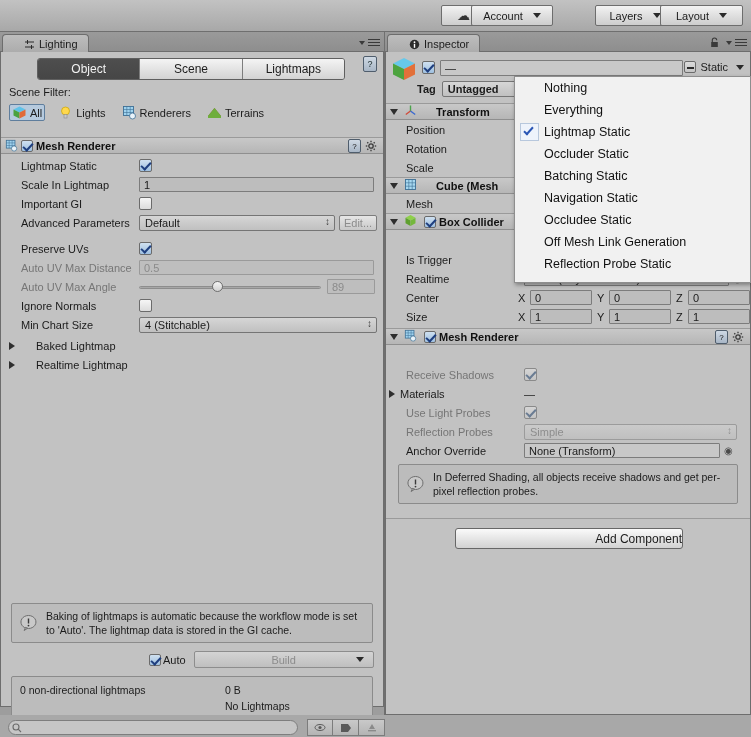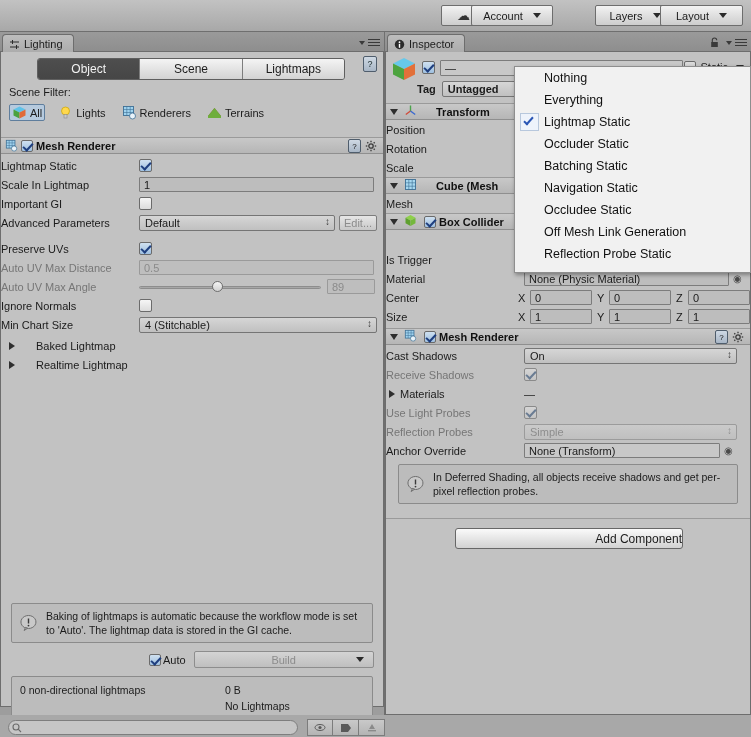--- a/index.html
+++ b/index.html
@@ -37,21 +37,21 @@
   #account-btn { left: 470px; width: 82px; left: 471px; }
   #layers-btn { left: 595px; width: 80px; }
   #layout-btn { left: 660px; width: 83px; }
   .cloud-glyph { font-size: 13px; color: #333; line-height: 1; }
 
   
   .panel { position: absolute; background: #a5a5a5; }
   .tabstrip { position: absolute; left: 0; top: 0; height: 20px; width: 100%;
     background: linear-gradient(#9a9a9a,#8e8e8e); border-bottom: 1px solid #6d6d6d; }
   .tab {
-    position: absolute; left: 2px; top: 2px; height: 19px; padding: 0 10px 0 6px;
+    position: absolute; left: 2px; top: 2px; height: 19px; padding: 0 10px 0 21px;
     background: linear-gradient(#bdbdbd,#ababab);
     border: 1px solid #6d6d6d; border-bottom: none;
     border-radius: 4px 4px 0 0;
     display: flex; align-items: center; gap: 4px;
     font-size: 11px; color: #1c1c1c;
   }
   .panel-body { position: absolute; left: 0; top: 20px; right: 0; bottom: 0;
     background: #c2c2c2; border: 1px solid #6d6d6d; border-top: none; }
   .hamburger { position: absolute; right: 4px; top: 5px; display:flex; align-items:center; gap:3px; }
   .ham-caret { width:0;height:0;border-left:3px solid transparent;border-right:3px solid transparent;border-top:4px solid #3a3a3a; }
@@ -92,21 +92,21 @@
   
   .comp-head {
     position: absolute; left: 0; width: 100%; height: 17px;
     background: linear-gradient(#c8c8c8,#b6b6b6);
     border-top: 1px solid #9a9a9a; border-bottom: 1px solid #8f8f8f;
     display: flex; align-items: center; gap: 3px; padding-left: 4px;
     font-size: 11px; font-weight: bold; color: #111;
   }
 
   .row { position: absolute; left: 0; width: 100%; height: 19px; display: flex; align-items: center; }
-  .row .lab { width: 138px; padding-left: 0; font-size: 11px; color: #1b1b1b; }
+  .row .lab { width: 138px; padding-left: 20px; font-size: 11px; color: #1b1b1b; }
   .row .lab.dim { color: #767676; }
 
   .cb { width: 13px; height: 13px; border: 1px solid #6b6b6b; border-radius: 2px;
         background: linear-gradient(#f6f6f6,#dcdcdc); position: relative; flex: 0 0 auto; }
   .cb.on { background: linear-gradient(#cfe0f0,#9fc0e0); }
   .cb.on:after {
     content: ""; position: absolute; left: 3px; top: 0px; width: 4px; height: 8px;
     border: solid #1f3f7f; border-width: 0 2px 2px 0; transform: rotate(43deg);
   }
   .cb.on.dim:after { border-color: #6a7c93; }
@@ -191,21 +191,21 @@
   .addcomp {
     position: absolute; height: 21px;
     background: linear-gradient(#fafafa,#d2d2d2);
     border: 1px solid #676767; border-radius: 3px;
     display: flex; align-items: center; justify-content: flex-end;
     font-size: 12px; color: #1b1b1b;
   }
 
   
   #static-menu {
-    position: absolute; left: 514px; top: 66px; width: 237px; height: 207px;
+    position: absolute; left: 514px; top: 76px; width: 237px; height: 207px;
     background: #f1f1f1; border: 1px solid #8e8e8e;
     box-shadow: 1px 2px 4px rgba(0,0,0,0.35);
     z-index: 50;
   }
   .menu-item {
     height: 22px; display: flex; align-items: center;
     font-size: 12.5px; color: #111; padding-left: 0px;
   }
   .menu-check { width: 29px; height: 22px; position: relative; flex: 0 0 auto; }
   .menu-check.on { }
@@ -565,21 +565,21 @@
           </svg>
         </span>
         <span class="cb on" style="width:12px;height:12px;margin-left:4px;"></span>
         <span>Box Collider</span>
       </div>
       <div class="row" style="top:198px;">
         <span class="lab">Is Trigger</span>
         <span class="cb"></span>
       </div>
       <div class="row" style="top:217px;">
-        <span class="lab">Material</span>
+        <span class="lab">Realtime</span>
         <span class="field" style="width:205px;">None (Physic Material)</span>
         <span style="margin-left:4px; font-size:10px; color:#4a4a4a;">◉</span>
       </div>
       <div class="row" style="top:236px;">
         <span class="lab">Center</span>
         <span class="vec-field">
           <span class="ax">X</span>
           <span class="field" style="width:62px;">0</span>
         </span>
         <span class="vec-field" style="margin-left:5px;">
@@ -634,24 +634,20 @@
                 <line x1="9.7" y1="6" x2="11.2" y2="6"></line>
               <line x1="2.3" y1="2.3" x2="3.3" y2="3.3"></line>
                 <line x1="8.7" y1="8.7" x2="9.7" y2="9.7"></line>
               <line x1="9.7" y1="2.3" x2="8.7" y2="3.3"></line>
                 <line x1="3.3" y1="8.7" x2="2.3" y2="9.7"></line>
             </g>
           </svg>
         </span>
       </div>
 
-      <div class="row" style="top:294px;">
-        <span class="lab">Cast Shadows</span>
-        <span class="popup" style="width:213px;">On</span>
-      </div>
       <div class="row" style="top:313px;">
         <span class="lab dim">Receive Shadows</span>
         <span class="cb on dim"></span>
       </div>
       <div class="row" style="top:332px;">
         <span class="lab" style="display:flex;align-items:center;gap:5px;padding-left:3px;">
           <span class="tri-r"></span>
           <span>Materials</span>
         </span>
         <span style="font-size:11px;">—</span>

